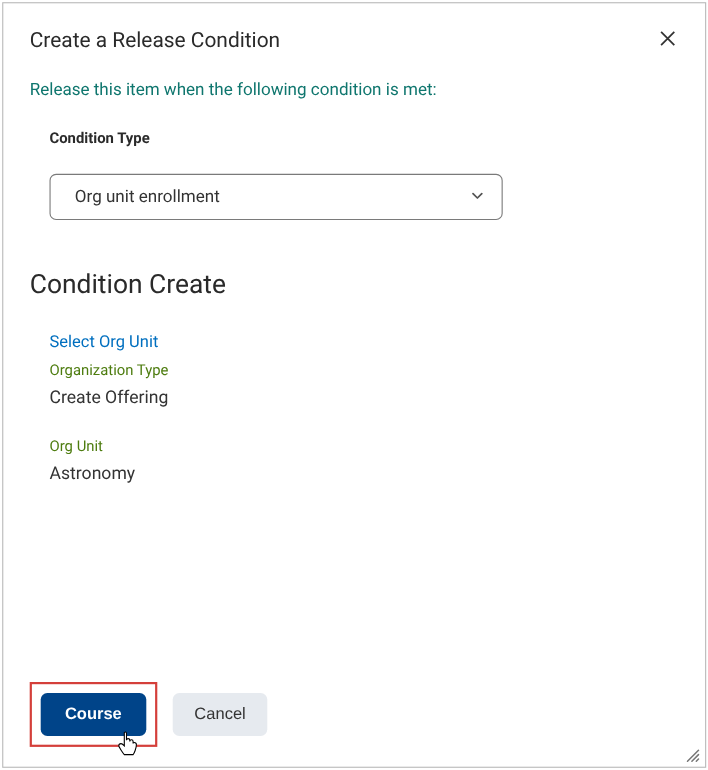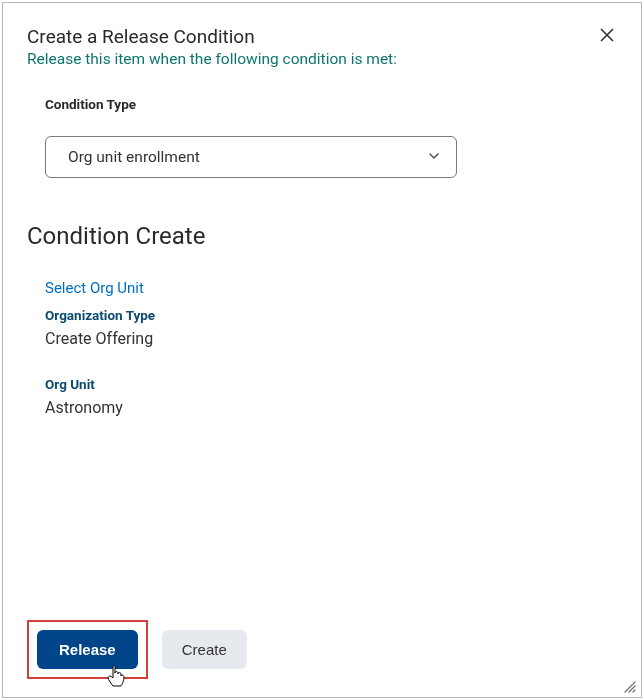--- a/index.html
+++ b/index.html
@@ -25,21 +25,21 @@
     }
     .dialog-header {
       display: flex;
       justify-content: space-between;
       align-items: flex-start;
     }
     .dialog-title {
       font-size: 19px;
       font-weight: 400;
       color: #2a2a2a;
-      margin-bottom: 2px;
+      margin-bottom: 24px;
     }
     .close-btn {
       font-size: 22px;
       line-height: 1;
       color: #333;
       cursor: pointer;
       background: none;
       border: none;
       padding: 0 2px;
     }
@@ -84,22 +84,22 @@
     }
     .link-heading {
       font-size: 15px;
       font-weight: 400;
       color: #006fbf;
       margin-bottom: 10px;
       display: inline-block;
     }
     .detail-label {
       font-size: 13.5px;
-      font-weight: 700;
-      color: #0c4a6e;
+      font-weight: 400;
+      color: #4d7c0f;
       margin-bottom: 6px;
     }
     .detail-value {
       font-size: 16px;
       color: #333;
       margin-bottom: 28px;
     }
     .spacer {
       flex: 1;
     }
@@ -187,28 +187,28 @@
     <div class="detail-label">Organization Type</div>
     <div class="detail-value">Create Offering</div>
     <div class="detail-label">Org Unit</div>
     <div class="detail-value">Astronomy</div>
   </div>
 
   <div class="spacer"></div>
 
   <div class="footer">
     <span class="highlight-box">
-      <button class="btn-primary">Release</button>
+      <button class="btn-primary">Course</button>
       <span class="cursor-pointer">
         <svg viewBox="0 0 22 26">
           <path d="M8 3 L8 15 C8 15 6 13 5 13 C4 13 3 14 3 15 C3 16 7 22 8 23 L16 23 C17 22 19 17 19 14 C19 13 18 12 17 12 C16.5 12 16 12.5 16 13 L16 11 C16 10 15 9.5 14.5 9.5 C14 9.5 13 10 13 11 L13 10 C13 9 12 8.5 11.5 8.5 C11 8.5 10 9 10 10 L10 4 C10 3 9.5 2.5 9 2.5 C8.5 2.5 8 3 8 3 Z" fill="#fff" stroke="#000" stroke-width="1"></path>
         </svg>
       </span>
     </span>
-    <button class="btn-secondary">Create</button>
+    <button class="btn-secondary">Cancel</button>
   </div>
 
   <span class="resize-handle">
     <svg viewBox="0 0 14 14">
       <path d="M12 2 L2 12 M12 6 L6 12 M12 10 L10 12" stroke="#777" stroke-width="1.4" stroke-linecap="round"></path>
     </svg>
   </span>
 
 </div>
 

